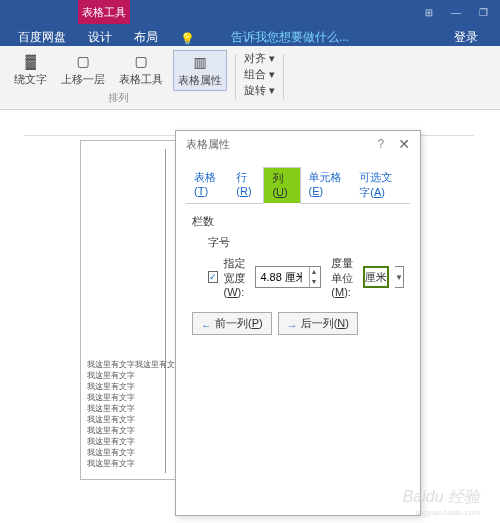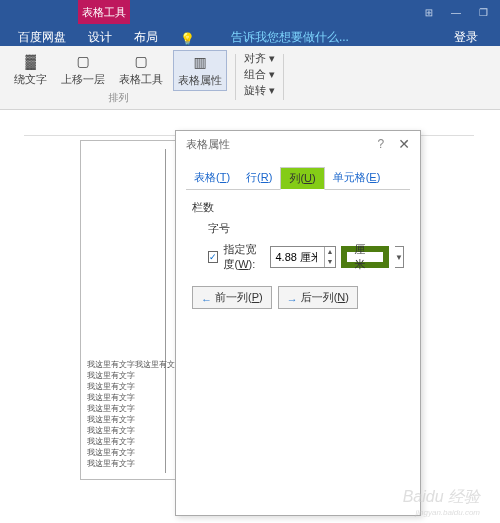--- a/index.html
+++ b/index.html
@@ -44,21 +44,21 @@
   
   .dlg-body { padding: 10px 16px; font-size: 11px; color: #333; }
   .grp { margin-bottom: 8px; }
   .grp-lbl { margin-bottom: 6px; }
   .indent { margin-left: 16px; }
   .row { display: flex; align-items: center; gap: 6px; margin-top: 6px; }
   .chk { width: 12px; height: 12px; border: 1px solid #666; background: #fff; color: #0066cc; font-size: 9px; display: flex; align-items: center; justify-content: center; }
   .num-inp { width: 66px; height: 22px; border: 1px solid #888; padding: 0 18px 0 4px; font-size: 11px; }
   .spin { width: 16px; display: flex; flex-direction: column; margin-left: -18px; }
   .spin div { height: 10px; font-size: 7px; color: #555; text-align: center; line-height: 10px; border-left: 1px solid #aaa; }
-  .sel { width: 60px; height: 22px; border: 6px solid #4d7c0f; padding: 0 8px; font-size: 11px; background: #fff; display: flex; align-items: center; }
+  .sel { width: 60px; height: 22px; border: 2px solid #4d7c0f; padding: 0 0; font-size: 11px; background: #fff; display: flex; align-items: center; }
   .sel-arr { width: 14px; height: 22px; border: 1px solid #888; border-left: none; font-size: 8px; display: flex; align-items: center; justify-content: center; color: #555; }
   
   .nav-btns { margin-top: 14px; display: flex; gap: 6px; }
   .nav-btn { border: 1px solid #aaa; background: #f4f4f4; padding: 3px 8px; font-size: 11px; display: flex; align-items: center; gap: 3px; }
   .arr { color: #2a7ad1; font-weight: bold; }
   
   .watermark { position: absolute; right: 20px; bottom: 6px; color: rgba(200,200,200,0.6); font-size: 16px; font-style: italic; }
   .watermark small { display: block; font-size: 8px; text-align: right; }
 </style>
 </head>
@@ -136,34 +136,36 @@
   <div class="dlg-title">
     <span>表格属性</span>
     <span class="hx">?</span>
     <span class="cx">✕</span>
   </div>
   <div class="tabs">
     <div class="tab">表格(<u>T</u>)</div>
     <div class="tab">行(<u>R</u>)</div>
     <div class="tab active">列(<u>U</u>)</div>
     <div class="tab">单元格(<u>E</u>)</div>
+    <div class="tab">可选文字(<u>A</u>)</div>
   </div>
   <div class="dlg-body">
     <div class="grp">
       <div class="grp-lbl">栏数</div>
       <div class="indent">
         <div>字号</div>
         <div class="row">
           <div class="chk">✓</div>
           <span>指定宽度(<u>W</u>):</span>
           <input class="num-inp" value="4.88 厘米" style="">
           <div class="spin">
               <div>▲</div>
               <div>▼</div>
             </div>
+          <span style="margin-left:8px">度量单位(<u>M</u>):</span>
           <div class="sel">厘米</div>
           <div class="sel-arr">▼</div>
         </div>
       </div>
     </div>
     <div class="nav-btns">
       <div class="nav-btn">
           <span class="arr">←</span>
           <span>前一列(<u>P</u>)</span>
         </div>

